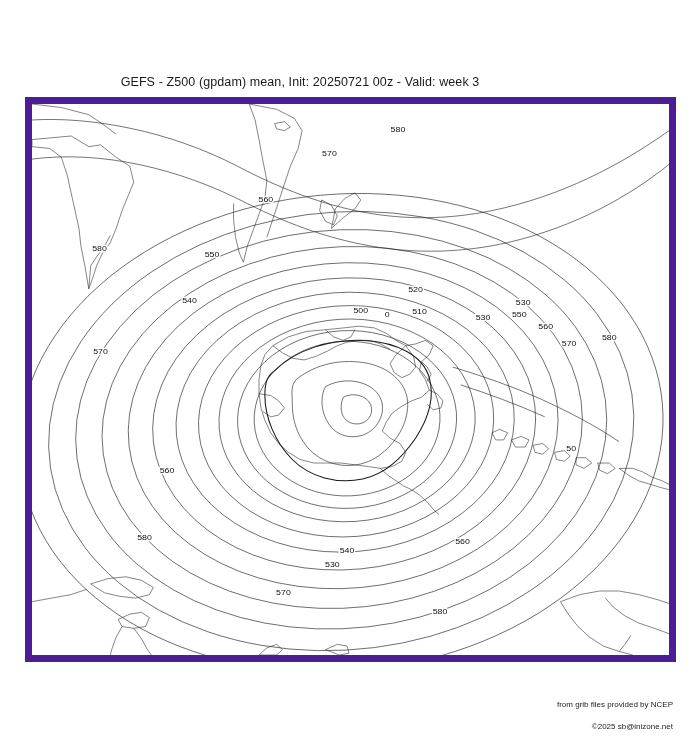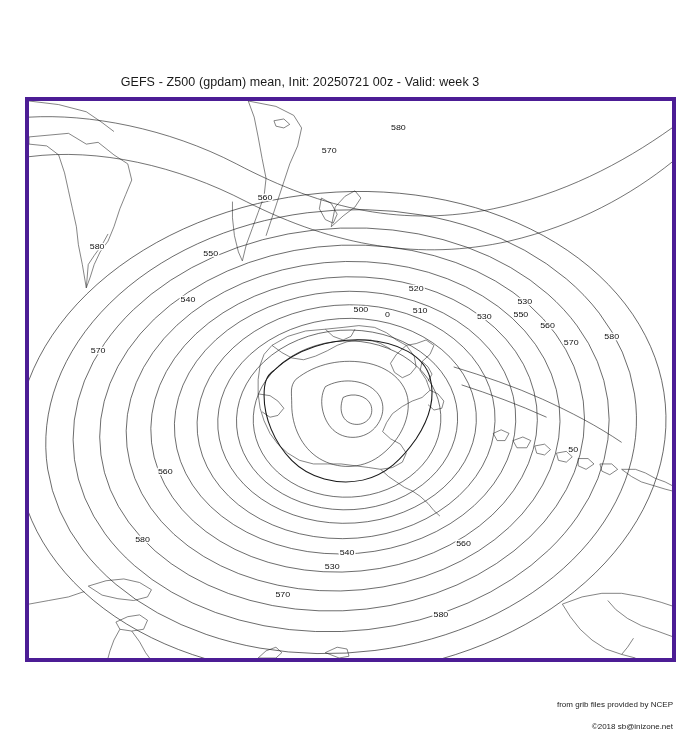--- a/index.html
+++ b/index.html
@@ -31,21 +31,21 @@
     color: #1a1a1a;
     letter-spacing: 0.1px;
     white-space: nowrap;
   }
   .plot-frame {
     position: absolute;
     left: 25px;
     top: 97px;
     width: 651px;
     height: 565px;
-    border: 4px solid #4c1d95;
+    border: 7px solid #4c1d95;
     box-sizing: border-box;
     overflow: hidden;
     background: #ffffff;
   }
   .plot-svg {
     position: absolute;
     left: 0; top: 0;
     width: 100%;
     height: 100%;
     display: block;
@@ -174,14 +174,14 @@
           <text x="115" y="491" class="contour-label" text-anchor="middle" stroke="#ffffff" stroke-width="3" paint-order="stroke">580</text>
           <text x="257" y="552" class="contour-label" text-anchor="middle" stroke="#ffffff" stroke-width="3" paint-order="stroke">570</text>
           <text x="417" y="574" class="contour-label" text-anchor="middle" stroke="#ffffff" stroke-width="3" paint-order="stroke">580</text>
           <text x="551" y="391" class="contour-label" text-anchor="middle" stroke="#ffffff" stroke-width="3" paint-order="stroke">50</text>
           <text x="363" y="240" class="contour-label" text-anchor="middle" stroke="#ffffff" stroke-width="3" paint-order="stroke">0</text>
         </g>
     </svg>
   </div>
 
   <div class="credit-line credit-1">from grib files provided by NCEP</div>
-  <div class="credit-line credit-2">©2018 sb@inizone.net</div>
+  <div class="credit-line credit-2">©2025 sb@inizone.net</div>
 </div>
 
 </body></html>

